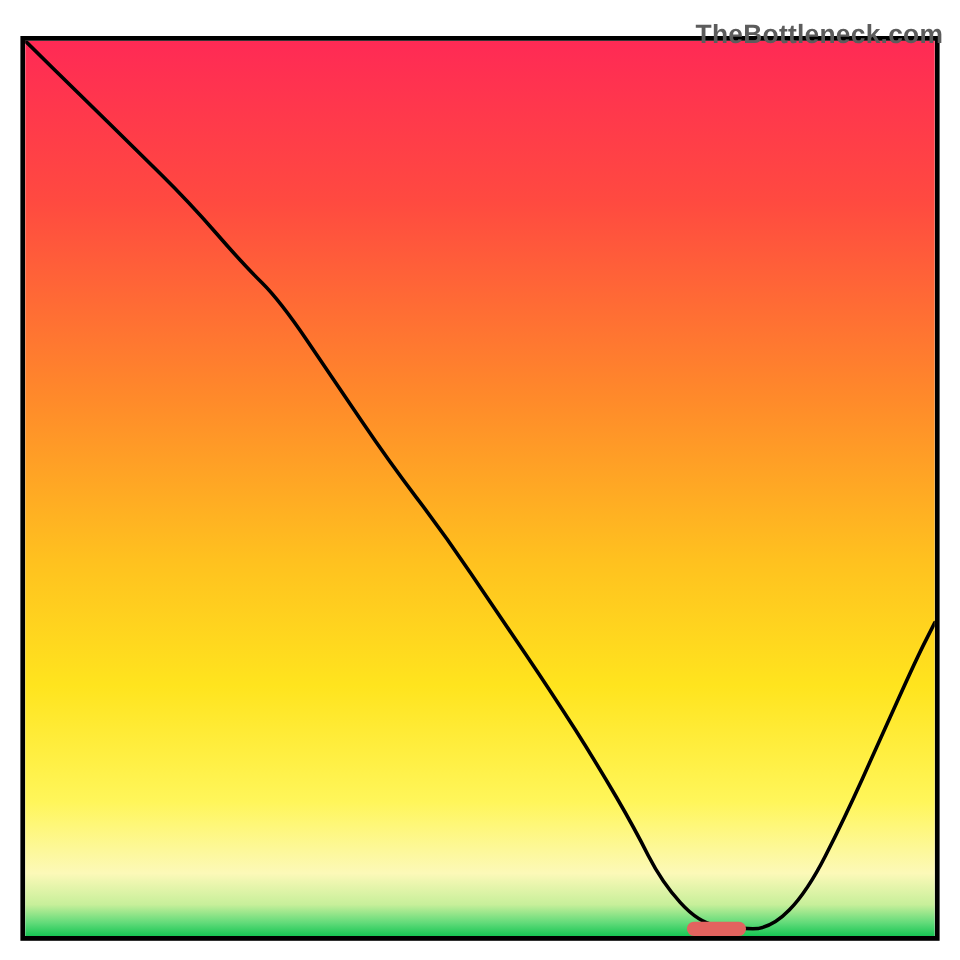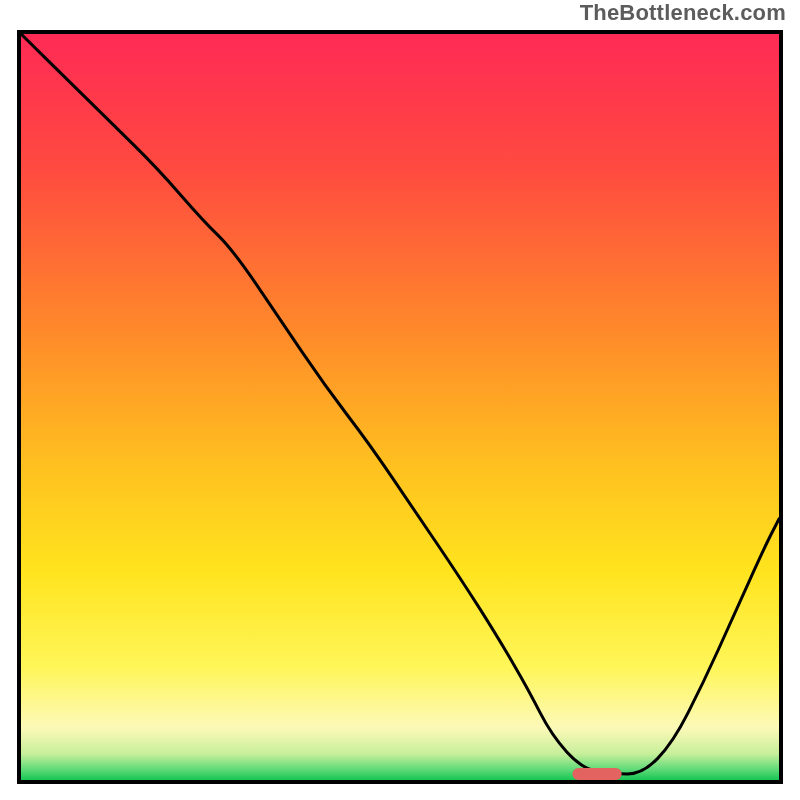--- a/index.html
+++ b/index.html
@@ -10,21 +10,21 @@
     background: #ffffff;
     font-family: Arial, Helvetica, sans-serif;
   }
   .frame {
     position: relative;
     width: 800px;
     height: 800px;
   }
   .watermark {
     position: absolute;
-    top: 0;
+    top: 16px;
     right: 14px;
     font-size: 22px;
     font-weight: 600;
     color: #5c5c5c;
     letter-spacing: 0.2px;
     z-index: 10;
   }
   .plot-outer {
     position: absolute;
     left: 17px;

